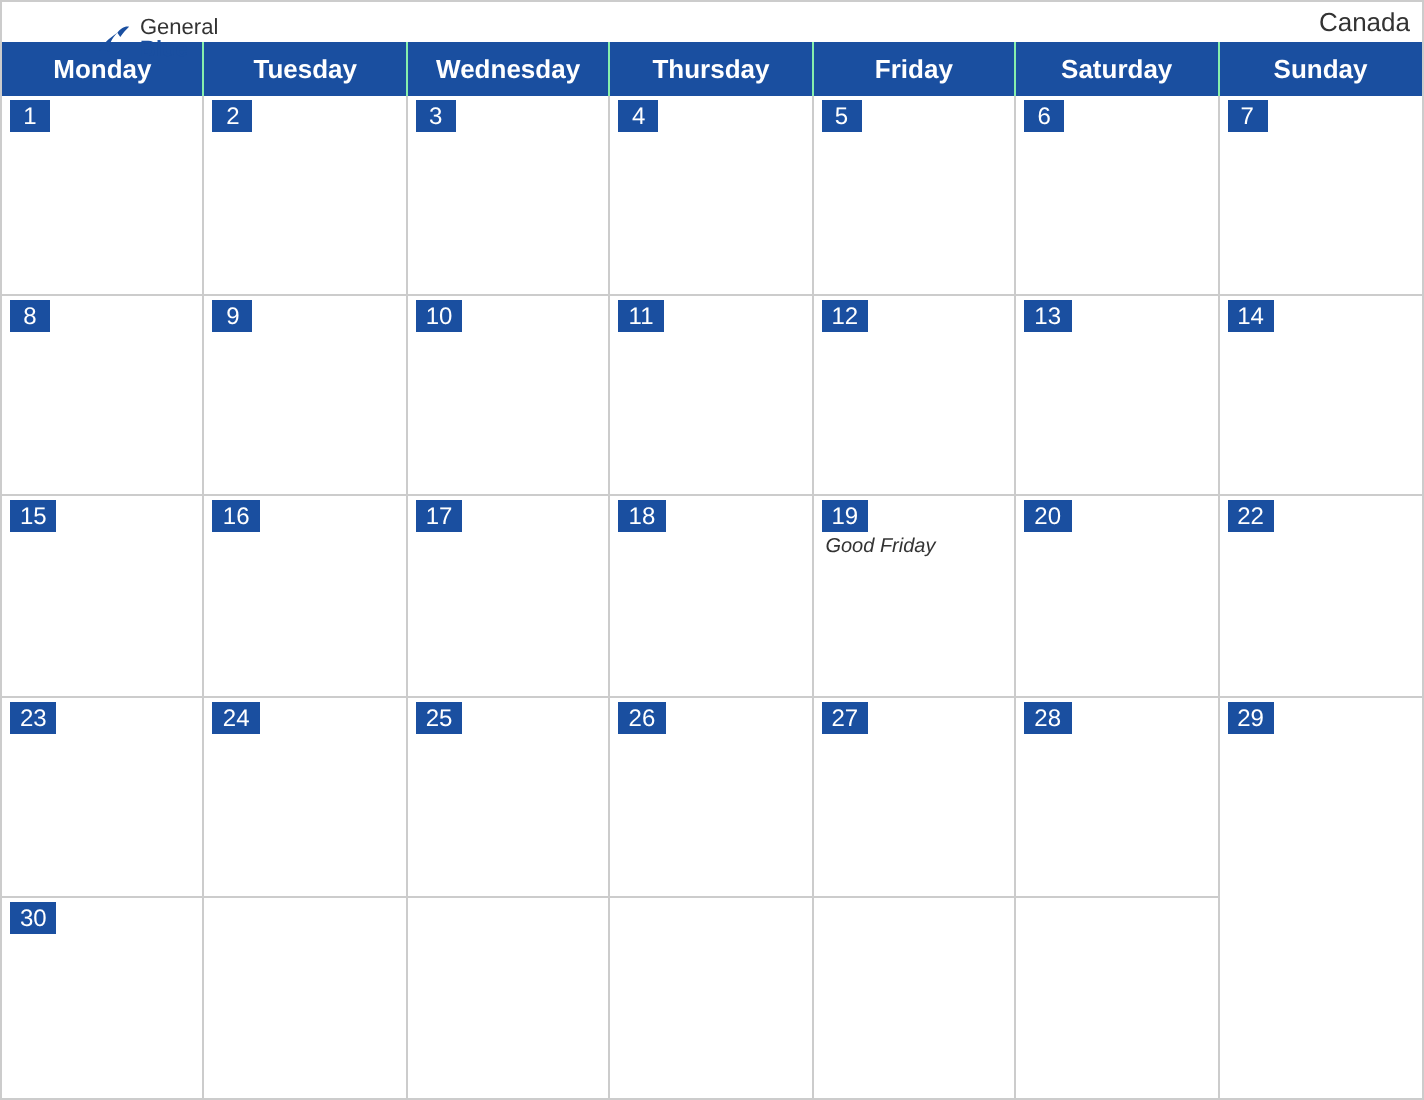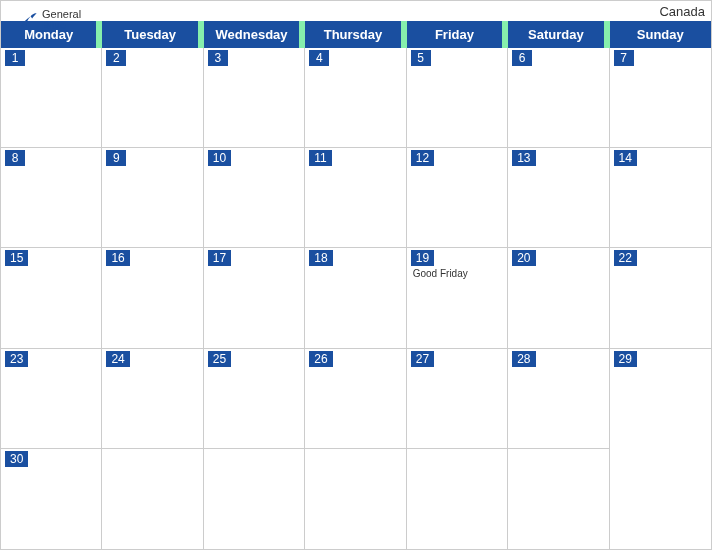--- a/index.html
+++ b/index.html
@@ -17,20 +17,21 @@
       display: flex;
       flex-direction: column;
     }
     .header {
       display: flex;
       align-items: center;
       justify-content: center;
       padding: 10px 15px;
       position: relative;
       background: #fff;
+      margin-left: 28px;
     }
     .logo-area {
       position: absolute;
       left: 15px;
       top: 8px;
       display: flex;
       align-items: center;
       gap: 4px;
     }
     .logo-text {
@@ -68,21 +69,21 @@
       display: grid;
       grid-template-columns: repeat(7, 1fr);
       background: #1a4fa0;
     }
     .day-header {
       color: #fff;
       text-align: center;
       padding: 6px 2px;
       font-size: 13px;
       font-weight: bold;
-      border-right: 6px solid #86efac;
+      border-right: 1px solid #86efac;
     }
     .day-header:last-child {
       border-right: none;
     }
     .calendar-grid {
       display: grid;
       grid-template-columns: repeat(7, 1fr);
       flex: 1;
     }
     .day-cell {
@@ -107,20 +108,21 @@
       background: #1a4fa0;
       padding: 1px 5px;
       min-width: 20px;
       text-align: center;
     }
     .day-event {
       font-size: 10px;
       color: #333;
       margin-top: 2px;
       padding: 0 2px;
+      font-style: italic;
     }
   </style>
 </head>
 <body>
 
 <div class="calendar-container">
   <div class="header">
     <div class="logo-area">
       <svg class="logo-bird" viewBox="0 0 30 30" xmlns="http://www.w3.org/2000/svg">
         <path d="M8,22 C10,18 14,14 20,10 C16,14 14,18 15,23 C12,22 10,21 8,22Z" fill="#1a4fa0"></path>

